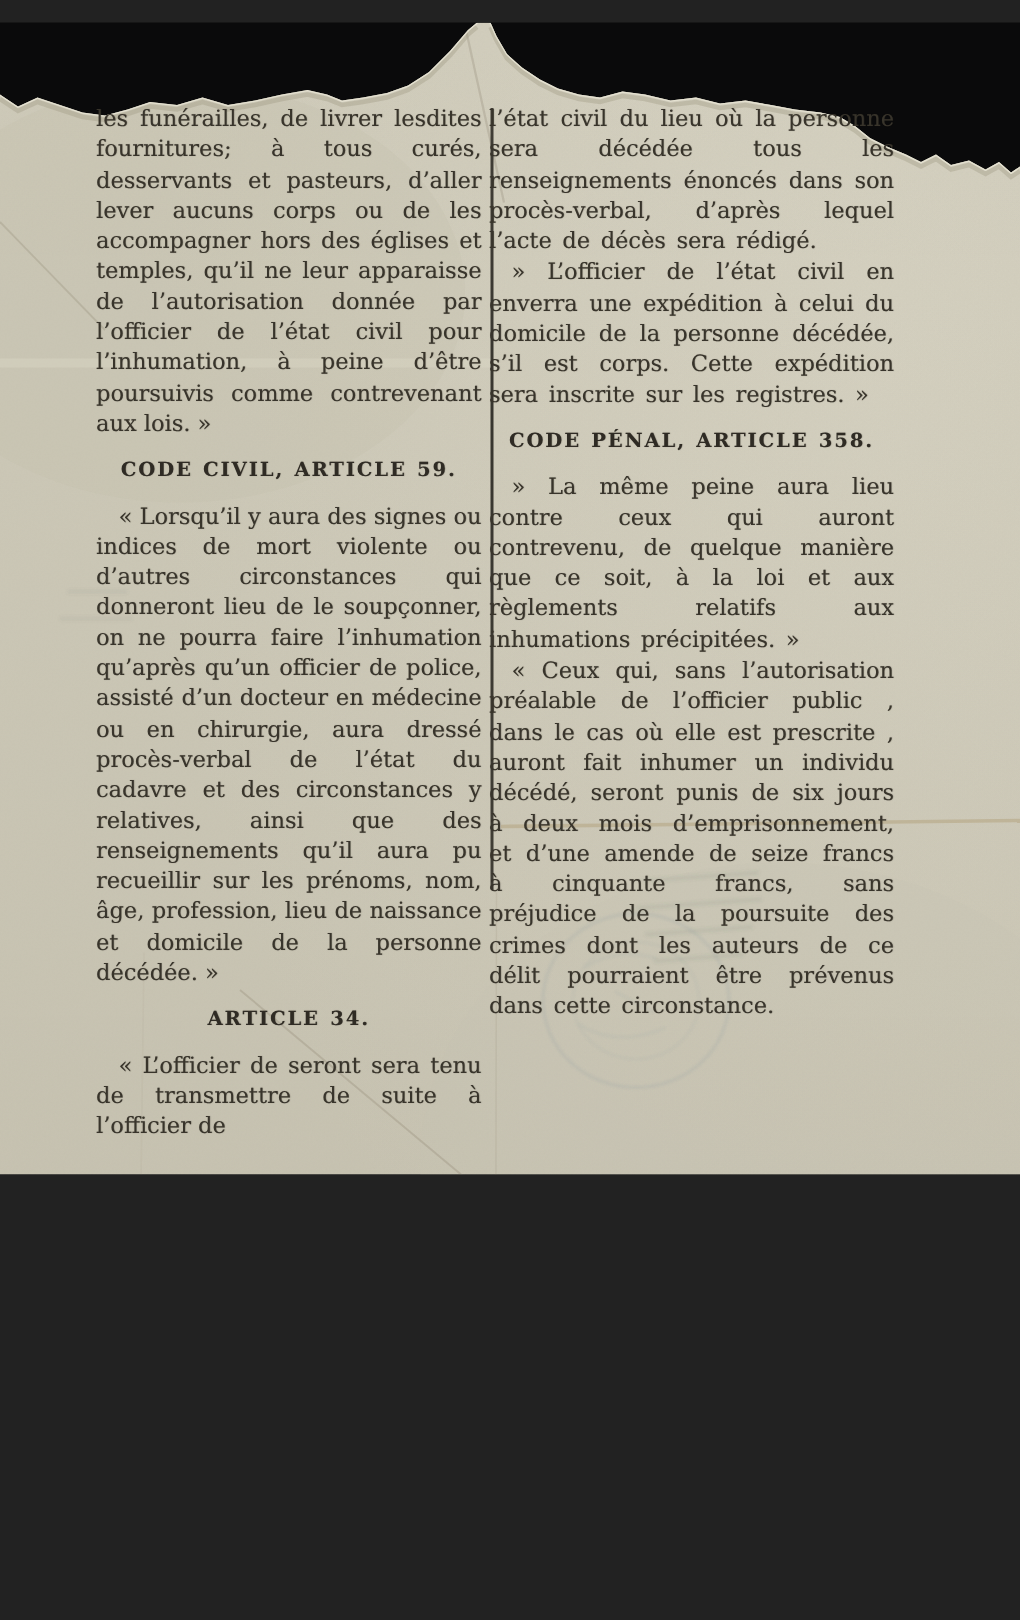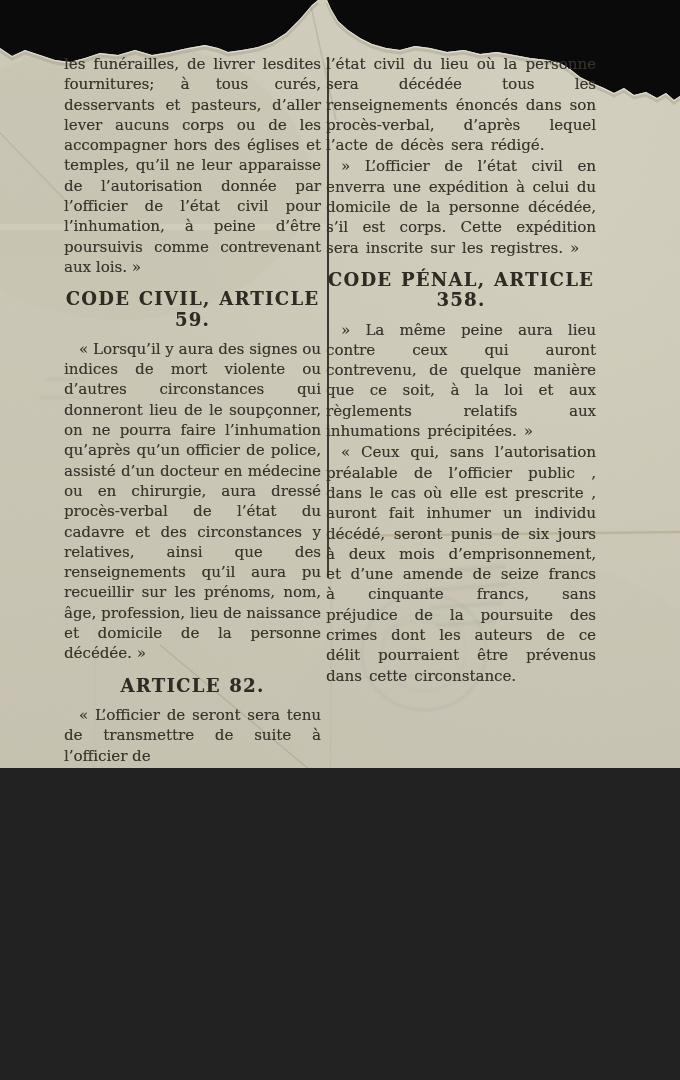--- a/index.html
+++ b/index.html
@@ -5,33 +5,34 @@
   :root{
     --paper:#cfcbba;
     --ink:#38342b;
     --bg:#0a0a0b;
   }
   html,body{margin:0;padding:0;background:#222;}
   #stage{
     position:relative;width:680px;height:768px;overflow:hidden;
     background:var(--bg);
     font-family:"DejaVu Serif","Liberation Serif",serif;
+    margin-top:15px;
   }
   #paper-svg{position:absolute;left:0;top:0;}
   .textlayer{position:absolute;color:var(--ink);}
   .col{position:absolute;top:54px;text-align:justify;
        font-size:15px;line-height:20.3px;
        text-shadow:0.3px 0.3px 0.6px rgba(56,52,43,0.45);
        hyphens:auto;-webkit-hyphens:auto;}
   .col-left{left:64px;width:257px;}
   .col-right{left:326px;width:270px;word-spacing:2.3px;}
   .col p{margin:0 0 1px 0;}
   .col p.indent{text-indent:15px;}
   .art-heading{
-    text-align:center;font-size:18px;font-weight:bold;
+    text-align:center;font-size:13px;font-weight:bold;
     letter-spacing:1.3px;margin:12px 0 9px 0;color:#2f2b24;
     font-family:"DejaVu Serif","Liberation Serif",serif;
     text-indent:0;word-spacing:1px;
   }
   #column-divider{
     position:absolute;left:327px;top:57px;width:2px;height:521px;
     background:linear-gradient(180deg,#35322b 0%,#2b2923 40%,#35322b 100%);
     opacity:.92;
   }
   #footer-rule{position:absolute;left:353px;top:946px;width:206px;height:2px;
@@ -140,21 +141,21 @@
       <path fill="none" stroke="#e8e4d3" stroke-width="1.8" opacity="0.85" d="M0 48 L12 56 L25 50 L40 55 L55 60 L70 62 L85 58 L100 53 L118 55 L135 50 L152 55 L170 52 L188 48 L205 45 L218 48 L228 52 L242 50 L258 47 L272 42 L286 33 L300 19 L312 5 L318 0 M327 0 L331 9 L338 21 L348 30 L360 38 L372 44 L386 48 L400 50 L415 46 L430 48 L447 52 L464 50 L480 54 L497 52 L514 55 L530 58 L547 60 L560 63 L570 69 L580 77 L592 83 L604 88 L614 93 L624 88 L634 95 L646 92 L657 98 L666 93 L674 100 L680 96 M680 1012 L672 1017 L677 1028 L669 1040 L675 1052 L666 1064 L671 1074 L668 1080"></path>
     </g>
   </svg>
 
   <div id="column-divider"></div>
 
   <div class="textlayer col col-left">
     <p>les funérailles, de livrer lesdites fournitures; à tous curés, desservants et pasteurs, d’aller lever aucuns corps ou de les accompagner hors des églises et temples, qu’il ne leur apparaisse de l’autorisation donnée par l’officier de l’état civil pour l’inhumation, à peine d’être poursuivis comme contrevenant aux lois. »</p>
     <h4 class="art-heading">CODE CIVIL, ARTICLE 59.</h4>
     <p class="indent">« Lorsqu’il y aura des signes ou indices de mort violente ou d’autres circonstances qui donneront lieu de le soupçonner, on ne pourra faire l’inhumation qu’après qu’un officier de police, assisté d’un docteur en médecine ou en chirurgie, aura dressé procès-verbal de l’état du cadavre et des circonstances y relatives, ainsi que des renseignements qu’il aura pu recueillir sur les prénoms, nom, âge, profession, lieu de naissance et domicile de la personne décédée. »</p>
-    <h4 class="art-heading">ARTICLE 82.</h4>
+    <h4 class="art-heading">ARTICLE 34.</h4>
     <p class="indent">« L’officier de seront sera tenu de transmettre de suite à l’officier de</p>
   </div>
 
   <div class="textlayer col col-right">
     <p>l’état civil du lieu où la personne sera décédée tous les renseignements énoncés dans son procès-verbal, d’après lequel l’acte de décès sera rédigé.</p>
     <p class="indent">» L’officier de l’état civil en enverra une expédition à celui du domicile de la personne décédée, s’il est corps. Cette expédition sera inscrite sur les registres. »</p>
     <h4 class="art-heading">CODE PÉNAL, ARTICLE 358.</h4>
     <p class="indent">» La même peine aura lieu contre ceux qui auront contrevenu, de quelque manière que ce soit, à la loi et aux règlements relatifs aux inhumations précipitées. »</p>
     <p class="indent">« Ceux qui, sans l’autorisation préalable de l’officier public , dans le cas où elle est prescrite , auront fait inhumer un individu décédé, seront punis de six jours à deux mois d’emprisonnement, et d’une amende de seize francs à cinquante francs, sans préjudice de la poursuite des crimes dont les auteurs de ce délit pourraient être prévenus dans cette circonstance.</p>
   </div>

